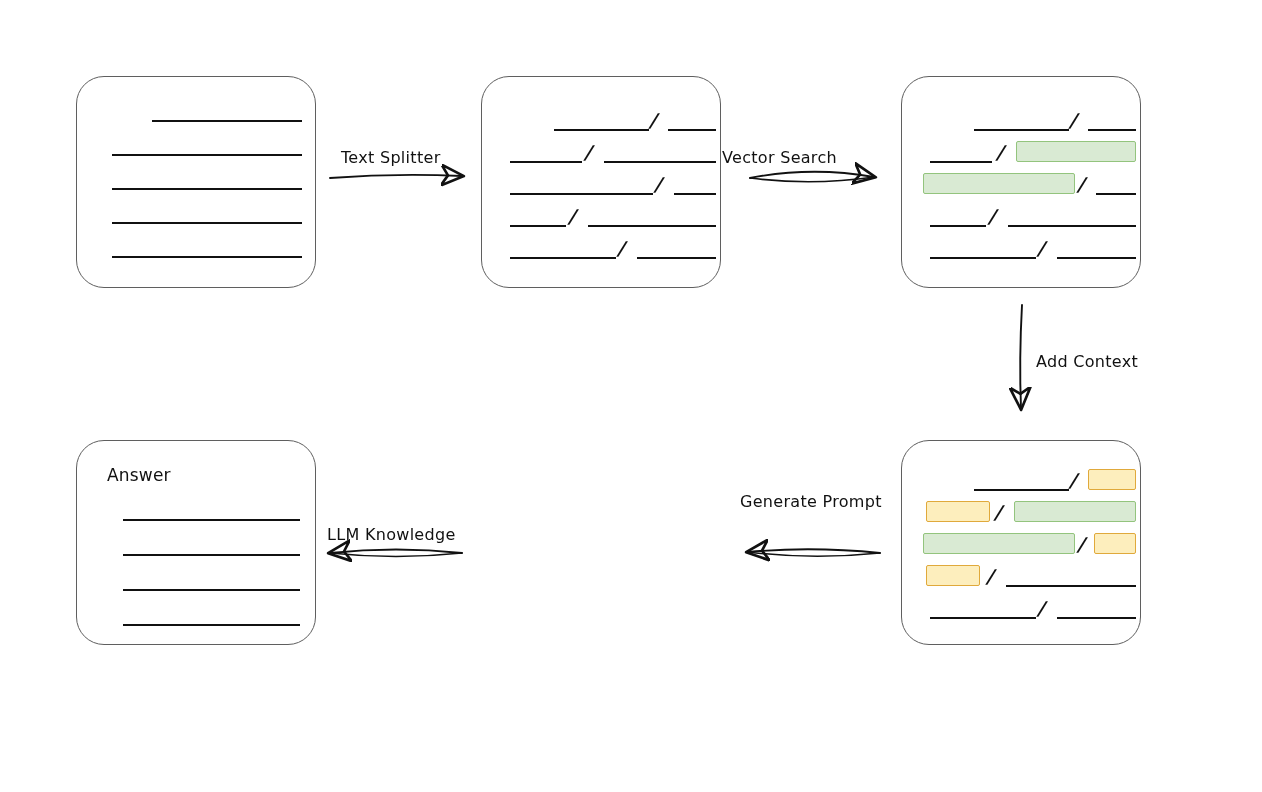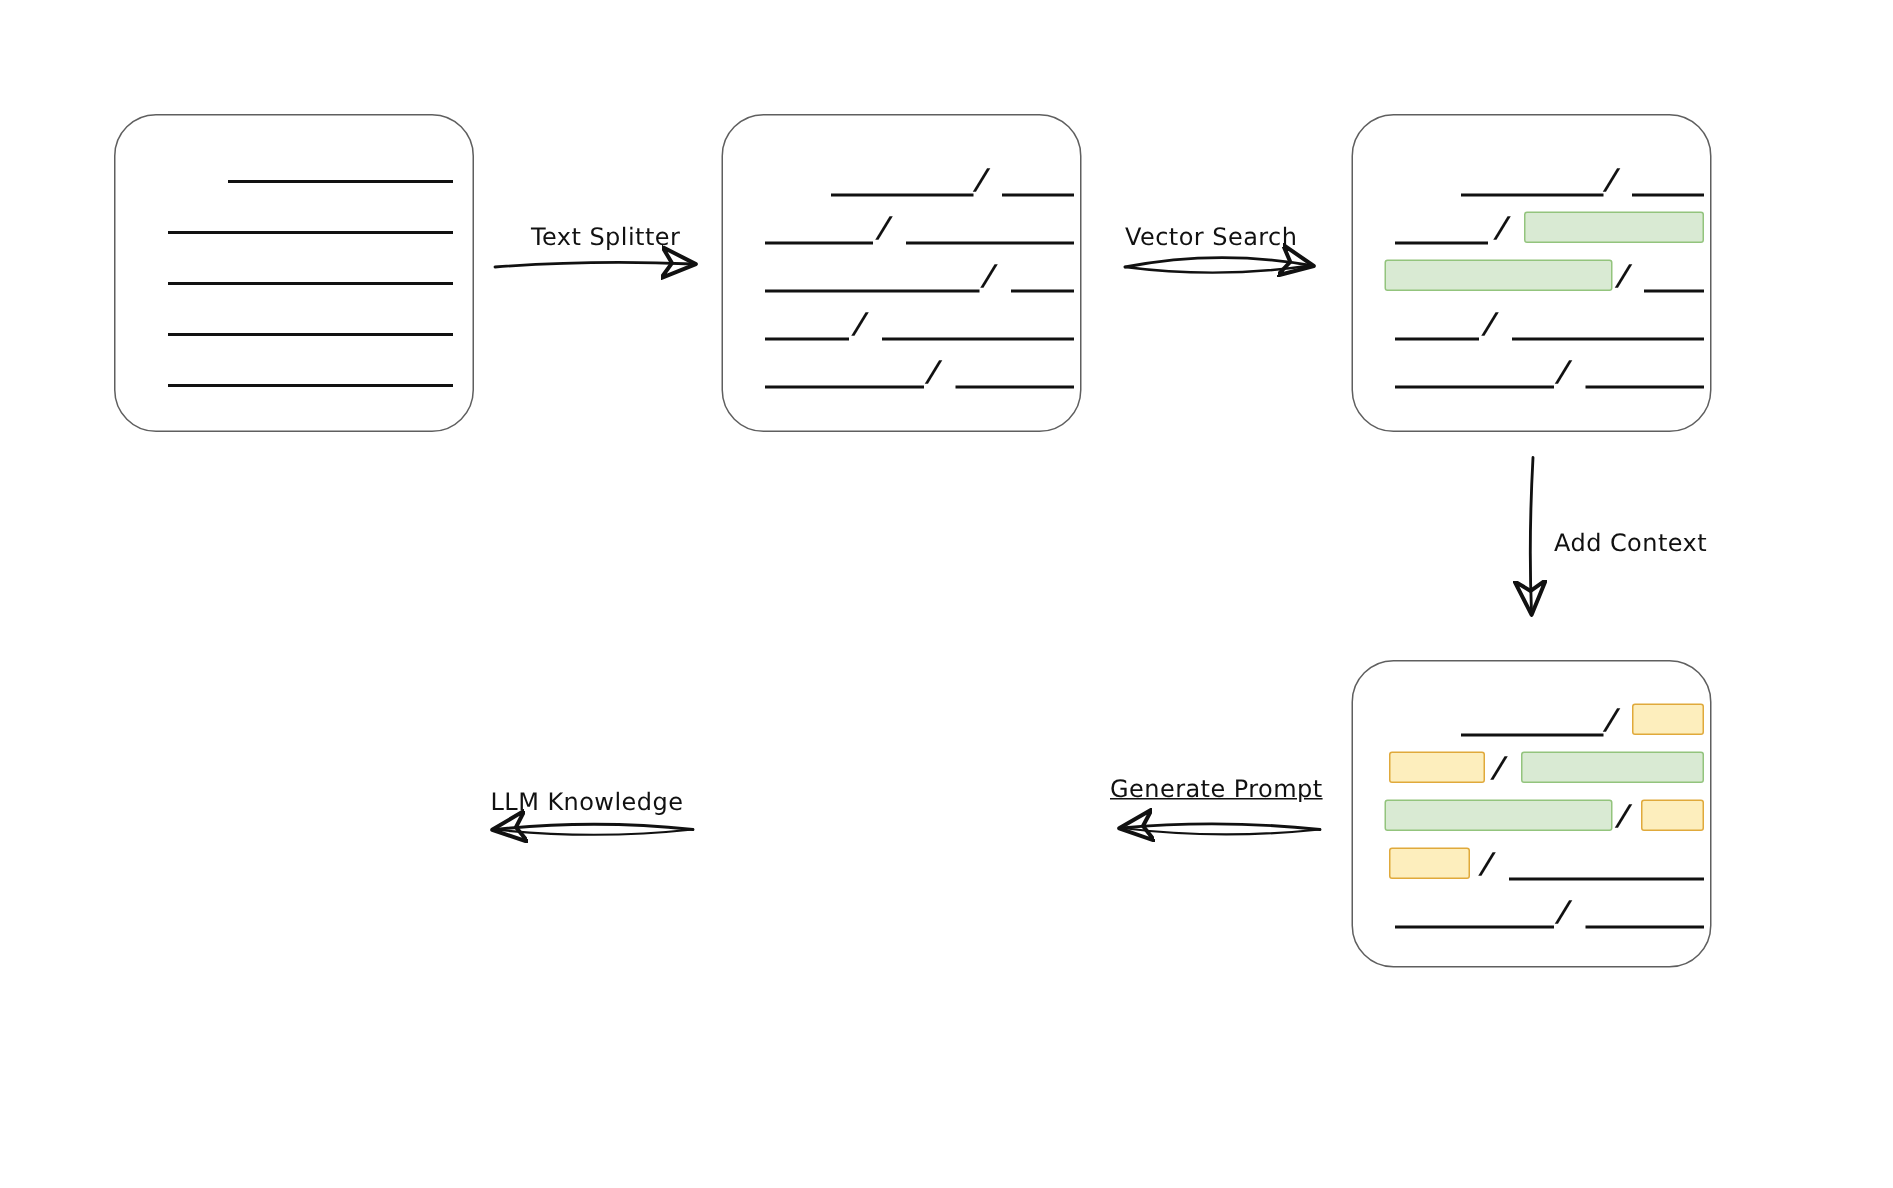--- a/index.html
+++ b/index.html
@@ -111,24 +111,24 @@
       <path d="M880,553 Q812,546 748,552" fill="none" stroke="#111" stroke-width="1.9" stroke-linecap="round" marker-end="url(#ahead-l)"></path>
       <path d="M880,553 Q812,560 748,552" fill="none" stroke="#111" stroke-width="1.5" stroke-linecap="round"></path>
     </g>
 
     <g>
       <path d="M462,553 Q396,546 330,553" fill="none" stroke="#111" stroke-width="1.9" stroke-linecap="round" marker-end="url(#ahead-l)"></path>
       <path d="M462,553 Q396,560 330,553" fill="none" stroke="#111" stroke-width="1.5" stroke-linecap="round"></path>
     </g>
   </svg>
 
-  <div class="arrow-label" style="left:354px;top:148px;">Text Splitter</div>
-  <div class="arrow-label" style="left:750px;top:148px;">Vector Search</div>
+  <div class="arrow-label" style="left:341px;top:148px;">Text Splitter</div>
+  <div class="arrow-label" style="left:722px;top:148px;">Vector Search</div>
   <div class="arrow-label" style="left:1036px;top:352px;">Add Context</div>
-  <div class="arrow-label" style="left:740px;top:516px;text-decoration:underline;">Generate Prompt</div>
+  <div class="arrow-label" style="left:740px;top:492px;">Generate Prompt</div>
   <div class="arrow-label" style="left:327px;top:525px;">LLM Knowledge</div>
 
   <div class="card" style="left:76px;top:76px;width:240px;height:212px;">
     <div class="card-body">
         <div class="rule" style="left: 75px; top: 43px; width: 150px;"></div>
         <div class="rule" style="left: 35px; top: 77px; width: 190px;"></div>
         <div class="rule" style="left: 35px; top: 111px; width: 190px;"></div>
         <div class="rule" style="left: 35px; top: 145px; width: 190px;"></div>
         <div class="rule" style="left: 35px; top: 179px; width: 190px;"></div>
       </div>
@@ -188,15 +188,24 @@
         <div class="chip yellow" style="left: 24px; top: 124px; width: 54px; height: 21px;"></div>
         <div class="slash" style="left: 86px; top: 126px;">/</div>
         <div class="rule" style="left: 104px; top: 144px; width: 130px;"></div>
         <div class="rule" style="left: 28px; top: 176px; width: 106px;"></div>
         <div class="slash" style="left: 137px; top: 158px;">/</div>
         <div class="rule" style="left: 155px; top: 176px; width: 79px;"></div>
       </div>
   </div>
 
 
+  <div class="card" style="left:76px;top:440px;width:240px;height:205px;">
+    <div class="card-label" style="left:30px;top:24px;">Answer</div>
+    <div class="card-body">
+        <div class="rule" style="left: 46px; top: 78px; width: 177px;"></div>
+        <div class="rule" style="left: 46px; top: 113px; width: 177px;"></div>
+        <div class="rule" style="left: 46px; top: 148px; width: 177px;"></div>
+        <div class="rule" style="left: 46px; top: 183px; width: 177px;"></div>
+      </div>
+  </div>
 
 
 </div>
 
 </body></html>

